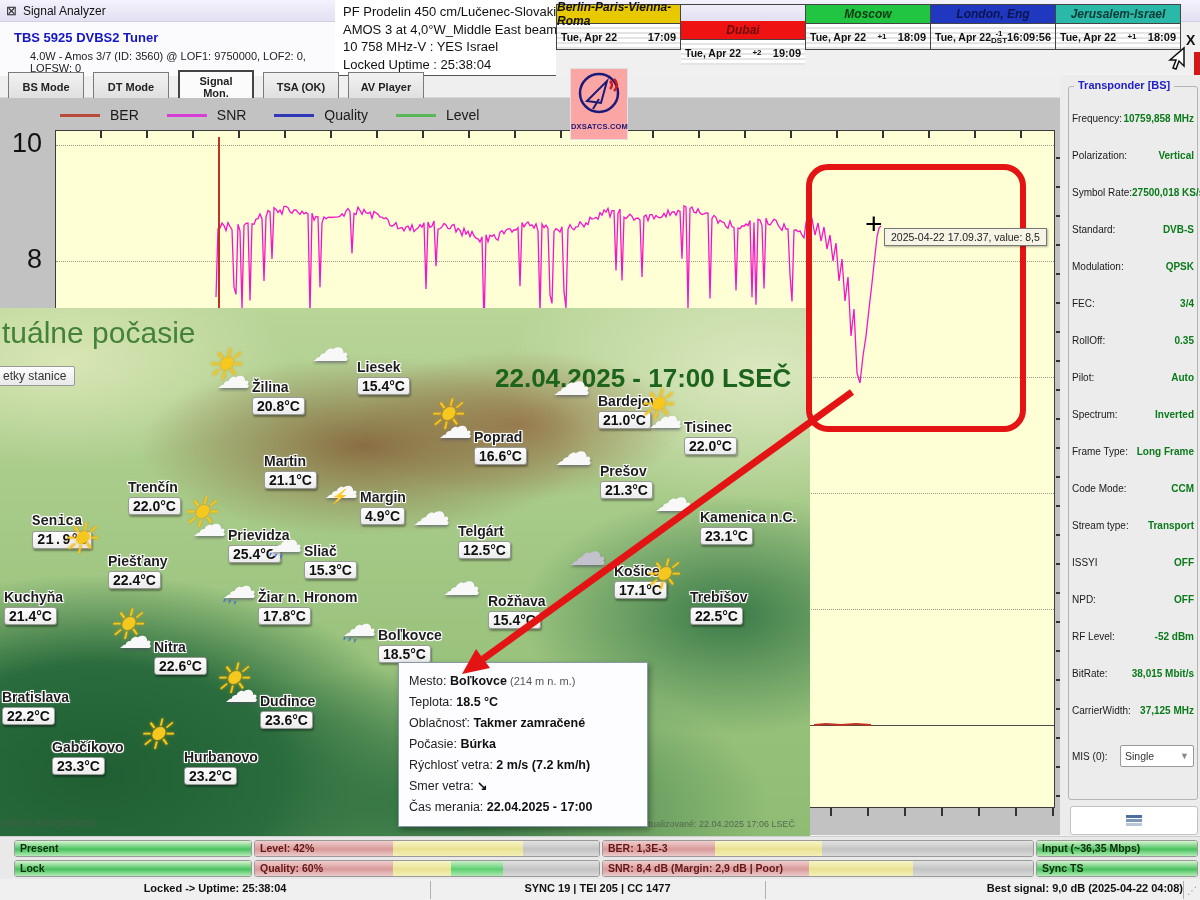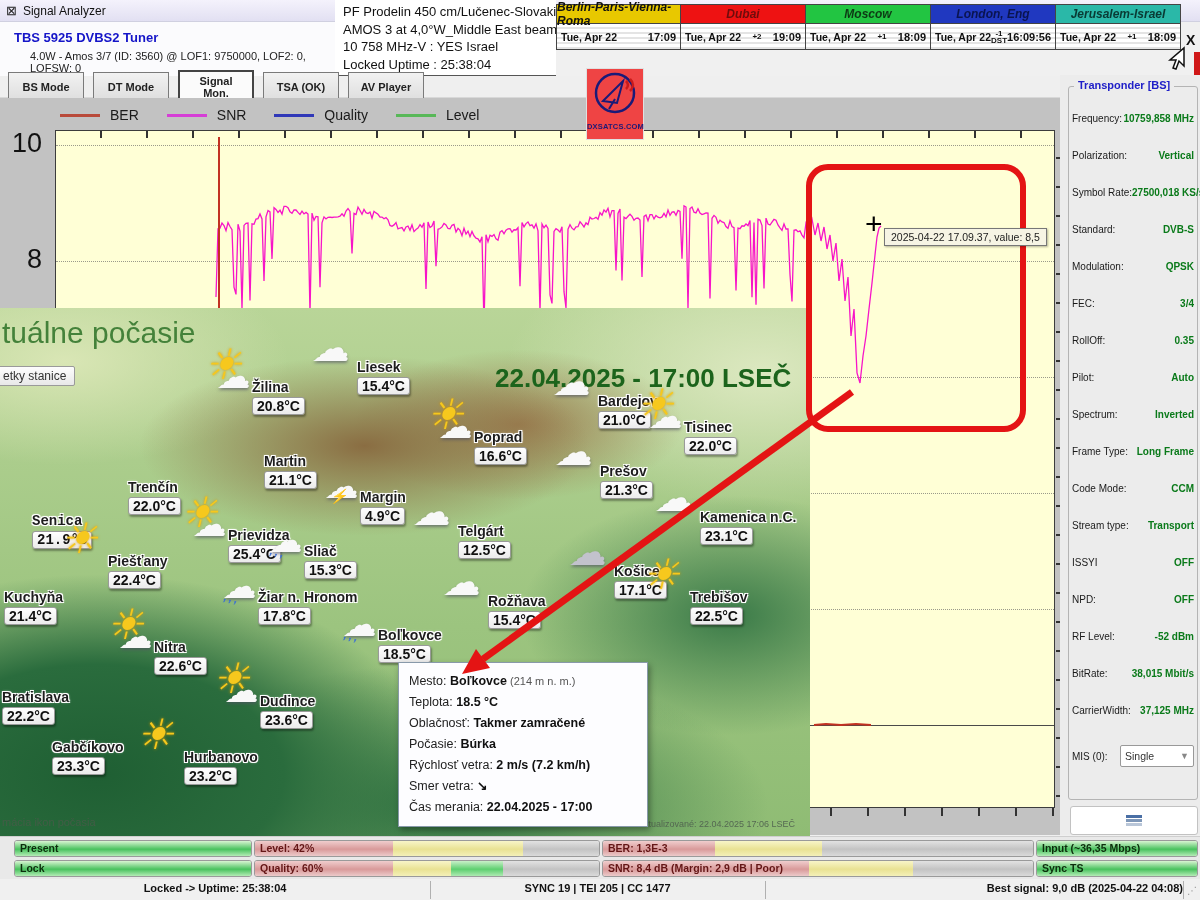--- a/index.html
+++ b/index.html
@@ -48,21 +48,21 @@
   #ticks-top{position:absolute;left:0;top:0;width:100%;height:7px;background:repeating-linear-gradient(90deg,transparent 0 44px,#333 44px 46px);}
   #ticks-right{left:1056px;top:130px;width:7px;height:678px;background:repeating-linear-gradient(180deg,transparent 0 27px,#333 27px 29px);}
   #ticks-bottom{left:55px;top:808px;width:1000px;height:8px;background:repeating-linear-gradient(90deg,transparent 0 35px,#333 35px 37px);}
   #redvline{left:218px;top:137px;width:2px;height:171px;background:#c23222;}
   #crosshair{left:865px;top:207px;font-size:30px;font-weight:400;color:#000;}
   #chart-tip{left:884px;top:228px;background:#f6f4e4;border:1px solid #777;font-size:10.5px;color:#222;padding:2px 6px;white-space:nowrap;box-shadow:1px 1px 2px rgba(0,0,0,.3);z-index:46;}
   #redbox{left:806px;top:164px;width:208px;height:256px;border:6px solid #e41414;border-radius:22px;z-index:40;}
   #arrow-svg{left:0;top:0;width:1200px;height:900px;pointer-events:none;z-index:45;}
 
   
-  #logo{left:570px;top:68px;width:58px;height:72px;background:#ef4444;border:1px solid #e0e0e0;box-sizing:border-box;text-align:center;z-index:20;margin-left:16px;}
+  #logo{left:570px;top:68px;width:58px;height:72px;background:#fca5a5;border:1px solid #e0e0e0;box-sizing:border-box;text-align:center;z-index:20;}
   #logo .ltext{font-size:7.5px;font-weight:bold;color:#1a1a78;margin-top:1px;letter-spacing:.2px;}
 
   
   #map{left:0;top:308px;width:810px;height:530px;overflow:hidden;z-index:10;
     background-color:#9cc47f;
     background-image:
       radial-gradient(ellipse 340px 200px at 12% 88%, #1f5f33 0%, #2a6c3d 55%, rgba(42,108,61,0) 100%),
       radial-gradient(ellipse 430px 190px at 55% 94%, #2d7040 0%, rgba(45,112,64,0) 75%),
       radial-gradient(ellipse 260px 150px at 90% 58%, #3a7a48 0%, rgba(58,122,72,0) 80%),
       radial-gradient(ellipse 300px 120px at 45% 26%, #8a6d42 0%, rgba(138,109,66,0) 75%),
@@ -155,21 +155,21 @@
   <div id="clocks" class="abs">
       <div class="clock">
         <div class="chead" style="background: rgb(232, 200, 0); color: rgb(17, 17, 17);">Berlin-Paris-Vienna-Roma</div>
         <div class="cbody">
           <span class="cdate">Tue, Apr 22</span>
           <span class="coff"></span>
           <span class="ctime">17:09</span>
         </div>
       </div>
       <div class="clock">
-        <div class="chead" style="background: rgb(238, 18, 18); color: rgb(110, 12, 12);">Dubai</div>
+        <div class="chead" style="background: rgb(238, 18, 18); color: rgb(110, 12, 12); margin-top: 16px;">Dubai</div>
         <div class="cbody">
           <span class="cdate">Tue, Apr 22</span>
           <span class="coff">+2</span>
           <span class="ctime">19:09</span>
         </div>
       </div>
       <div class="clock">
         <div class="chead" style="background: rgb(34, 197, 66); color: rgb(13, 58, 20);">Moscow</div>
         <div class="cbody">
           <span class="cdate">Tue, Apr 22</span>

